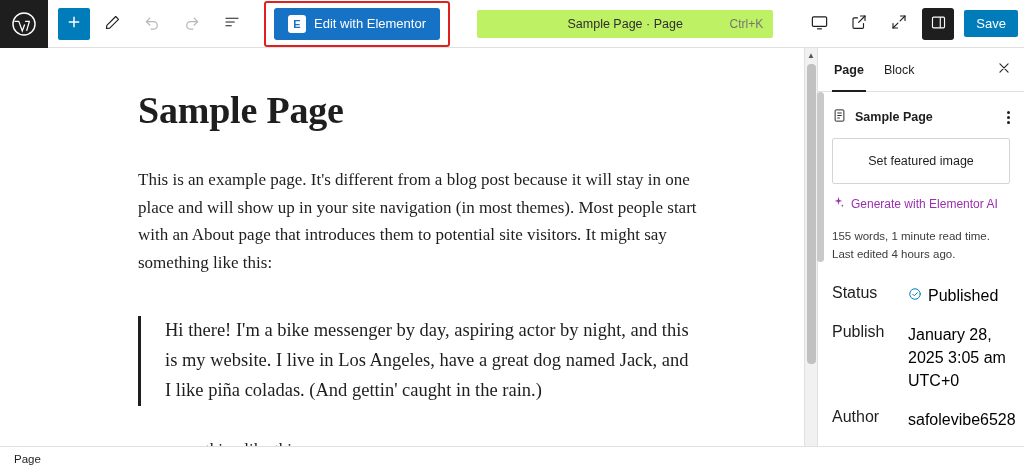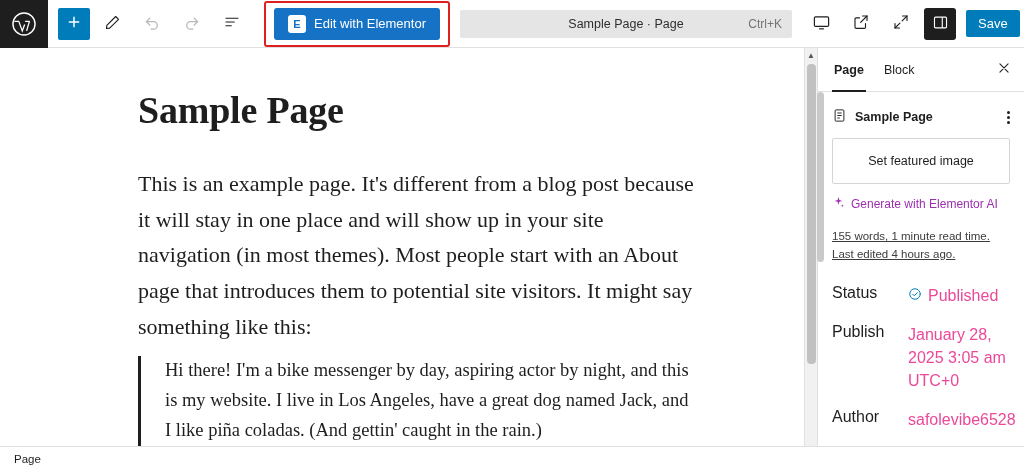--- a/index.html
+++ b/index.html
@@ -65,22 +65,22 @@
     display: flex; align-items: center; justify-content: center;
     font-size: 11px; font-weight: bold;
   }
 
   .doc-bar {
     flex: 1;
     display: flex; justify-content: center;
     padding: 0 10px;
   }
   .doc-chip {
-    width: 332px; height: 28px;
-    background: #e5e5e5;
+    width: 296px; height: 28px;
+    background: #bef264;
     border-radius: 2px;
     display: flex; align-items: center; justify-content: center;
     position: relative;
     font-size: 12.5px; color: #2f2f2f;
     cursor: pointer;
   }
   .doc-chip .shortcut {
     position: absolute; right: 10px; top: 50%; transform: translateY(-50%);
     color: #757575; font-size: 12px;
   }
@@ -116,23 +116,23 @@
   }
   .post-title {
     font-family: "Liberation Serif", serif;
     font-size: 38px;
     font-weight: bold;
     margin: 0 0 34px 0;
     letter-spacing: -0.2px;
   }
   .para {
     font-family: "Liberation Serif", serif;
-    font-size: 22px;
+    font-size: 17px;
     line-height: 1.62;
-    margin: 0 0 12px 0;
+    margin: 0 0 40px 0;
   }
   .quote {
     border-left: 3px solid #1e1e1e;
     padding-left: 24px;
     margin: 0 0 30px 0;
   }
   .quote p {
     font-family: "Liberation Serif", serif;
     font-size: 18.5px;
     line-height: 1.62;
@@ -194,30 +194,30 @@
     width: 100%; height: 46px;
     border: 1px solid #d5d5d5; border-radius: 2px;
     background: #fff; color: #1e1e1e; font-size: 12.5px;
     display: flex; align-items: center; justify-content: center;
     cursor: pointer; margin-bottom: 12px;
   }
   .gen-ai {
     display: flex; align-items: center; gap: 6px;
     color: #9b2fae; font-size: 12px; margin-bottom: 16px; cursor: pointer;
   }
-  .meta-line { color: #3c3c3c; font-size: 11.5px; line-height: 1.55; text-decoration: underline; }
+  .meta-line { color: #3c3c3c; font-size: 11.5px; line-height: 1.55; }
   .meta-block { margin-bottom: 12px; }
 
   .panel-row {
     display: flex; align-items: flex-start;
     padding: 8px 0;
     font-size: 16px;
   }
   .panel-row .lbl { width: 76px; min-width: 76px; color: #1e1e1e; }
-  .panel-row .val { color: #ec4899; cursor: pointer; line-height: 1.45; }
+  .panel-row .val { color: #000000; cursor: pointer; line-height: 1.45; }
   .panel-row .val.status { display: flex; align-items: center; gap: 6px; }
 
   
   .side-scroll {
     position: absolute; top: 44px; left: -1px; width: 9px; bottom: 0;
     background: transparent;
   }
   .side-scroll .thumb {
     position: absolute; left: 0; top: 0; width: 7px; height: 170px;
     background: #c9c9c9; border-radius: 4px;

